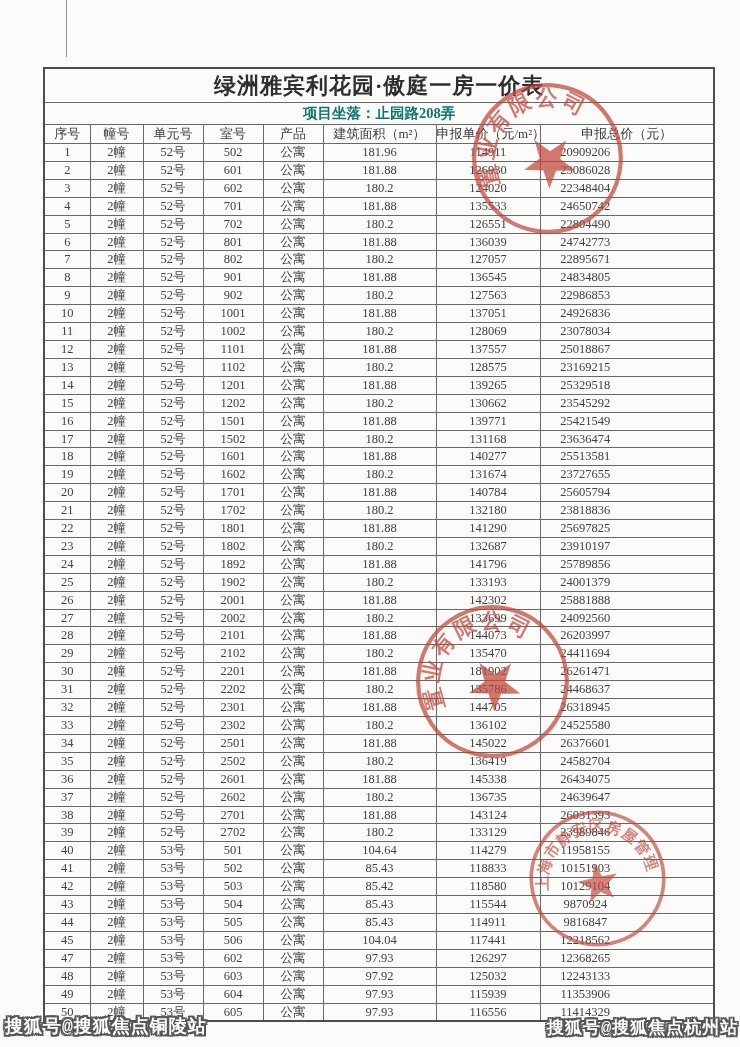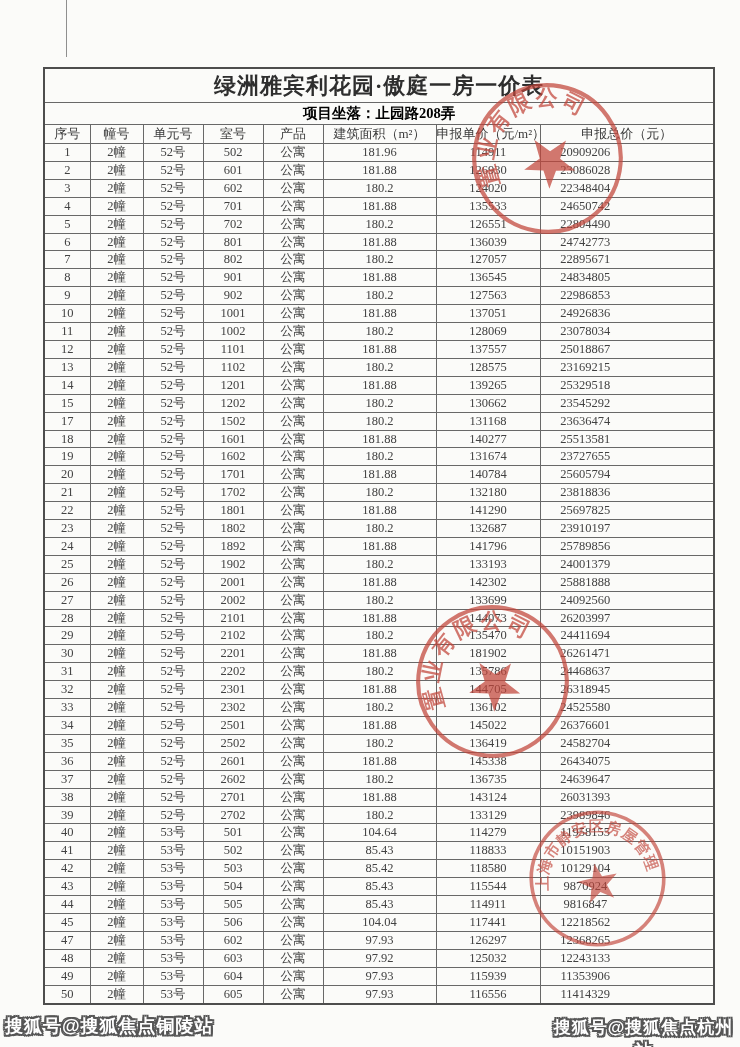--- a/index.html
+++ b/index.html
@@ -17,34 +17,34 @@
     border-collapse:collapse;table-layout:fixed;width:670px;
     border:2px solid #4d4d4d;
   }
   table.price td,table.price th{
     border:1px solid #686868;
     text-align:center;vertical-align:middle;
     padding:0;overflow:hidden;white-space:nowrap;
     font-weight:normal;
   }
   tr.title-row td{height:33px;font-size:22px;font-weight:bold;letter-spacing:1px;color:#2e2e2e;}
-  tr.subtitle-row td{height:21px;font-size:14.5px;font-weight:bold;color:#000000;}
+  tr.subtitle-row td{height:21px;font-size:14.5px;font-weight:bold;color:#0f766e;}
   tr.header-row th{height:18px;font-size:13px;color:#3a3a3a;}
   tr.data-row td{height:16.9px;font-size:12.5px;line-height:16.9px;color:#424242;}
   tr.data-row td.c-total{padding-right:83px;}
   
   .stamp{position:absolute;opacity:0.72;pointer-events:none;color:#c2453a;}
   .stamp svg{overflow:visible;display:block;}
   #stamp-top{left:465px;top:76px;transform:rotate(-35deg);}
   #stamp-middle{left:410px;top:599px;transform:rotate(-35deg);}
   #stamp-bottom{left:525px;top:806px;transform:rotate(-12deg);opacity:0.66;}
   
   .watermark{
     position:absolute;
-    font-family:Liberation Sans, sans-serif;
+    font-family:Liberation Mono, monospace;
     font-weight:bold;color:#ffffff;letter-spacing:1px;
     text-shadow:-2px -2px 0 #565656,2px -2px 0 #565656,-2px 2px 0 #565656,
                  2px 2px 0 #565656,0 -2px 0 #565656,0 2px 0 #565656,
                 -2px 0 0 #565656,2px 0 0 #565656;
     text-align:center;
   }
   #watermark-left{left:5px;top:1014px;font-size:18px;}
   #watermark-right{left:547px;top:1016px;font-size:17px;}
 </style>
 </head>
@@ -223,20 +223,30 @@
   </tr>
         <tr class="data-row">
     <td class="c-seq">15</td>
     <td class="c-building">2幢</td>
     <td class="c-unit">52号</td>
     <td class="c-room">1202</td>
     <td class="c-product">公寓</td>
     <td class="c-area">180.2</td>
     <td class="c-unitprice">130662</td>
     <td class="c-total">23545292</td>
+  </tr>
+        <tr class="data-row">
+    <td class="c-seq">16</td>
+    <td class="c-building">2幢</td>
+    <td class="c-unit">52号</td>
+    <td class="c-room">1501</td>
+    <td class="c-product">公寓</td>
+    <td class="c-area">181.88</td>
+    <td class="c-unitprice">139771</td>
+    <td class="c-total">25421549</td>
   </tr>
         <tr class="data-row">
     <td class="c-seq">17</td>
     <td class="c-building">2幢</td>
     <td class="c-unit">52号</td>
     <td class="c-room">1502</td>
     <td class="c-product">公寓</td>
     <td class="c-area">180.2</td>
     <td class="c-unitprice">131168</td>
     <td class="c-total">23636474</td>

